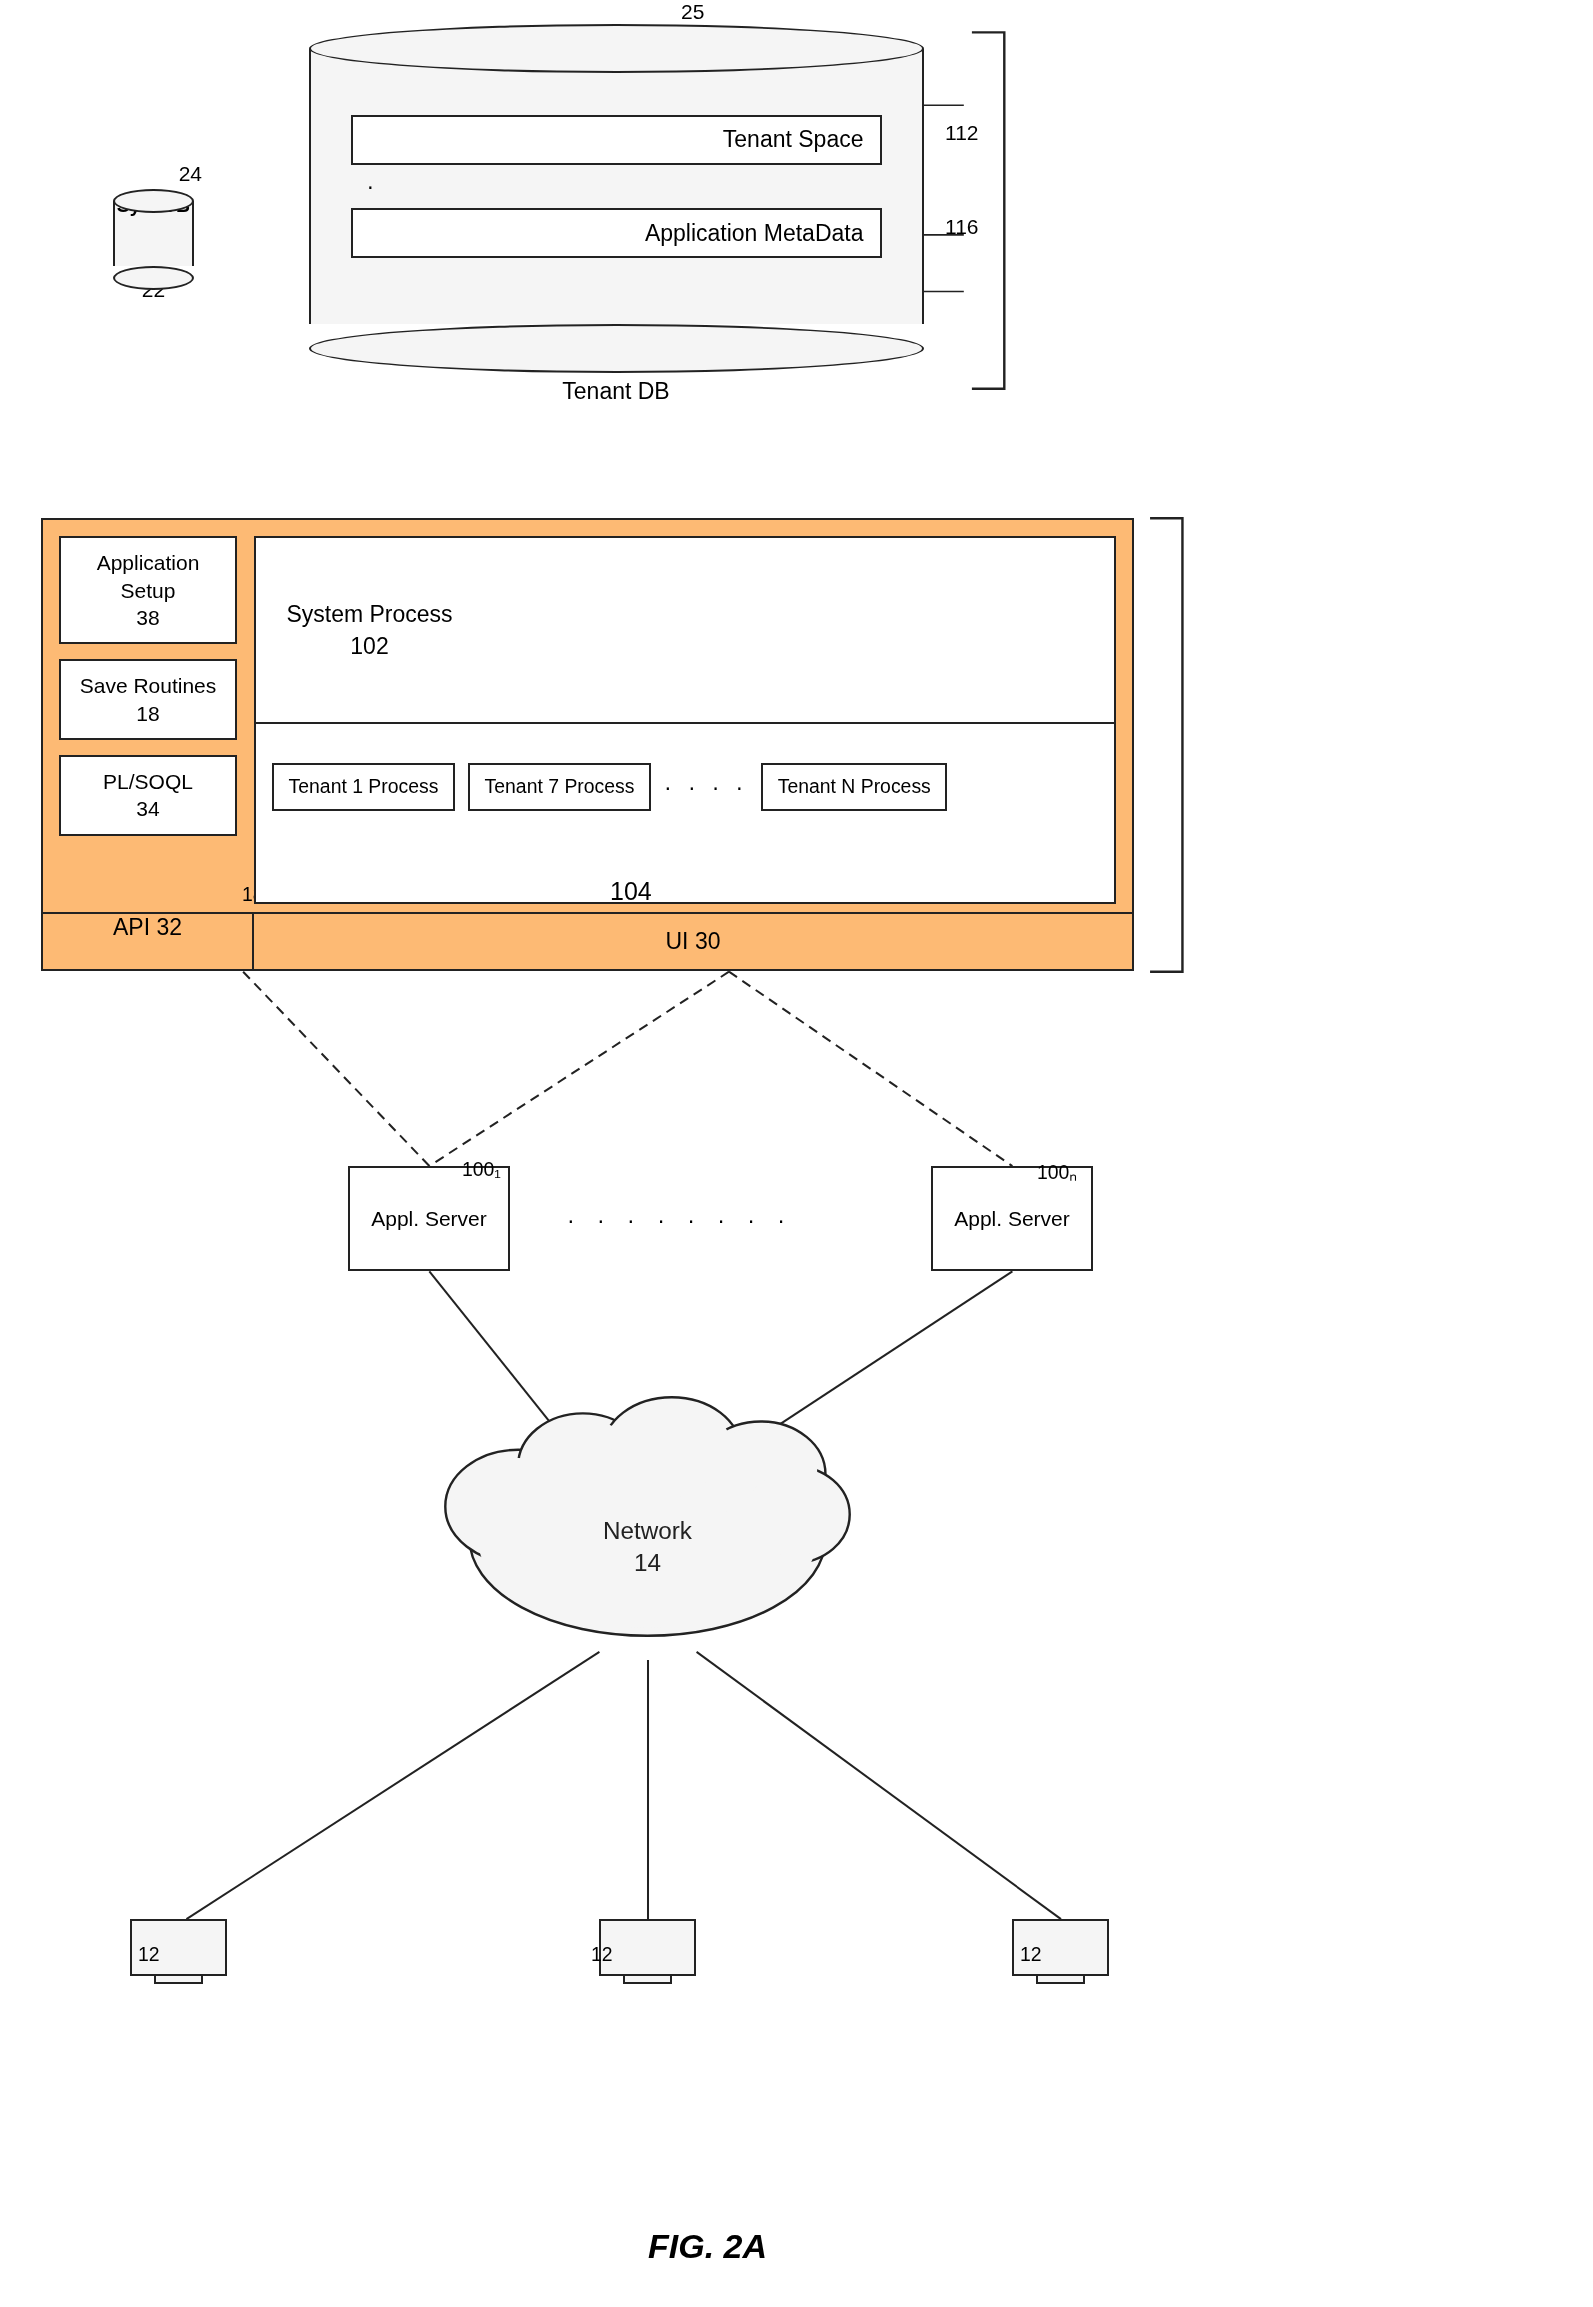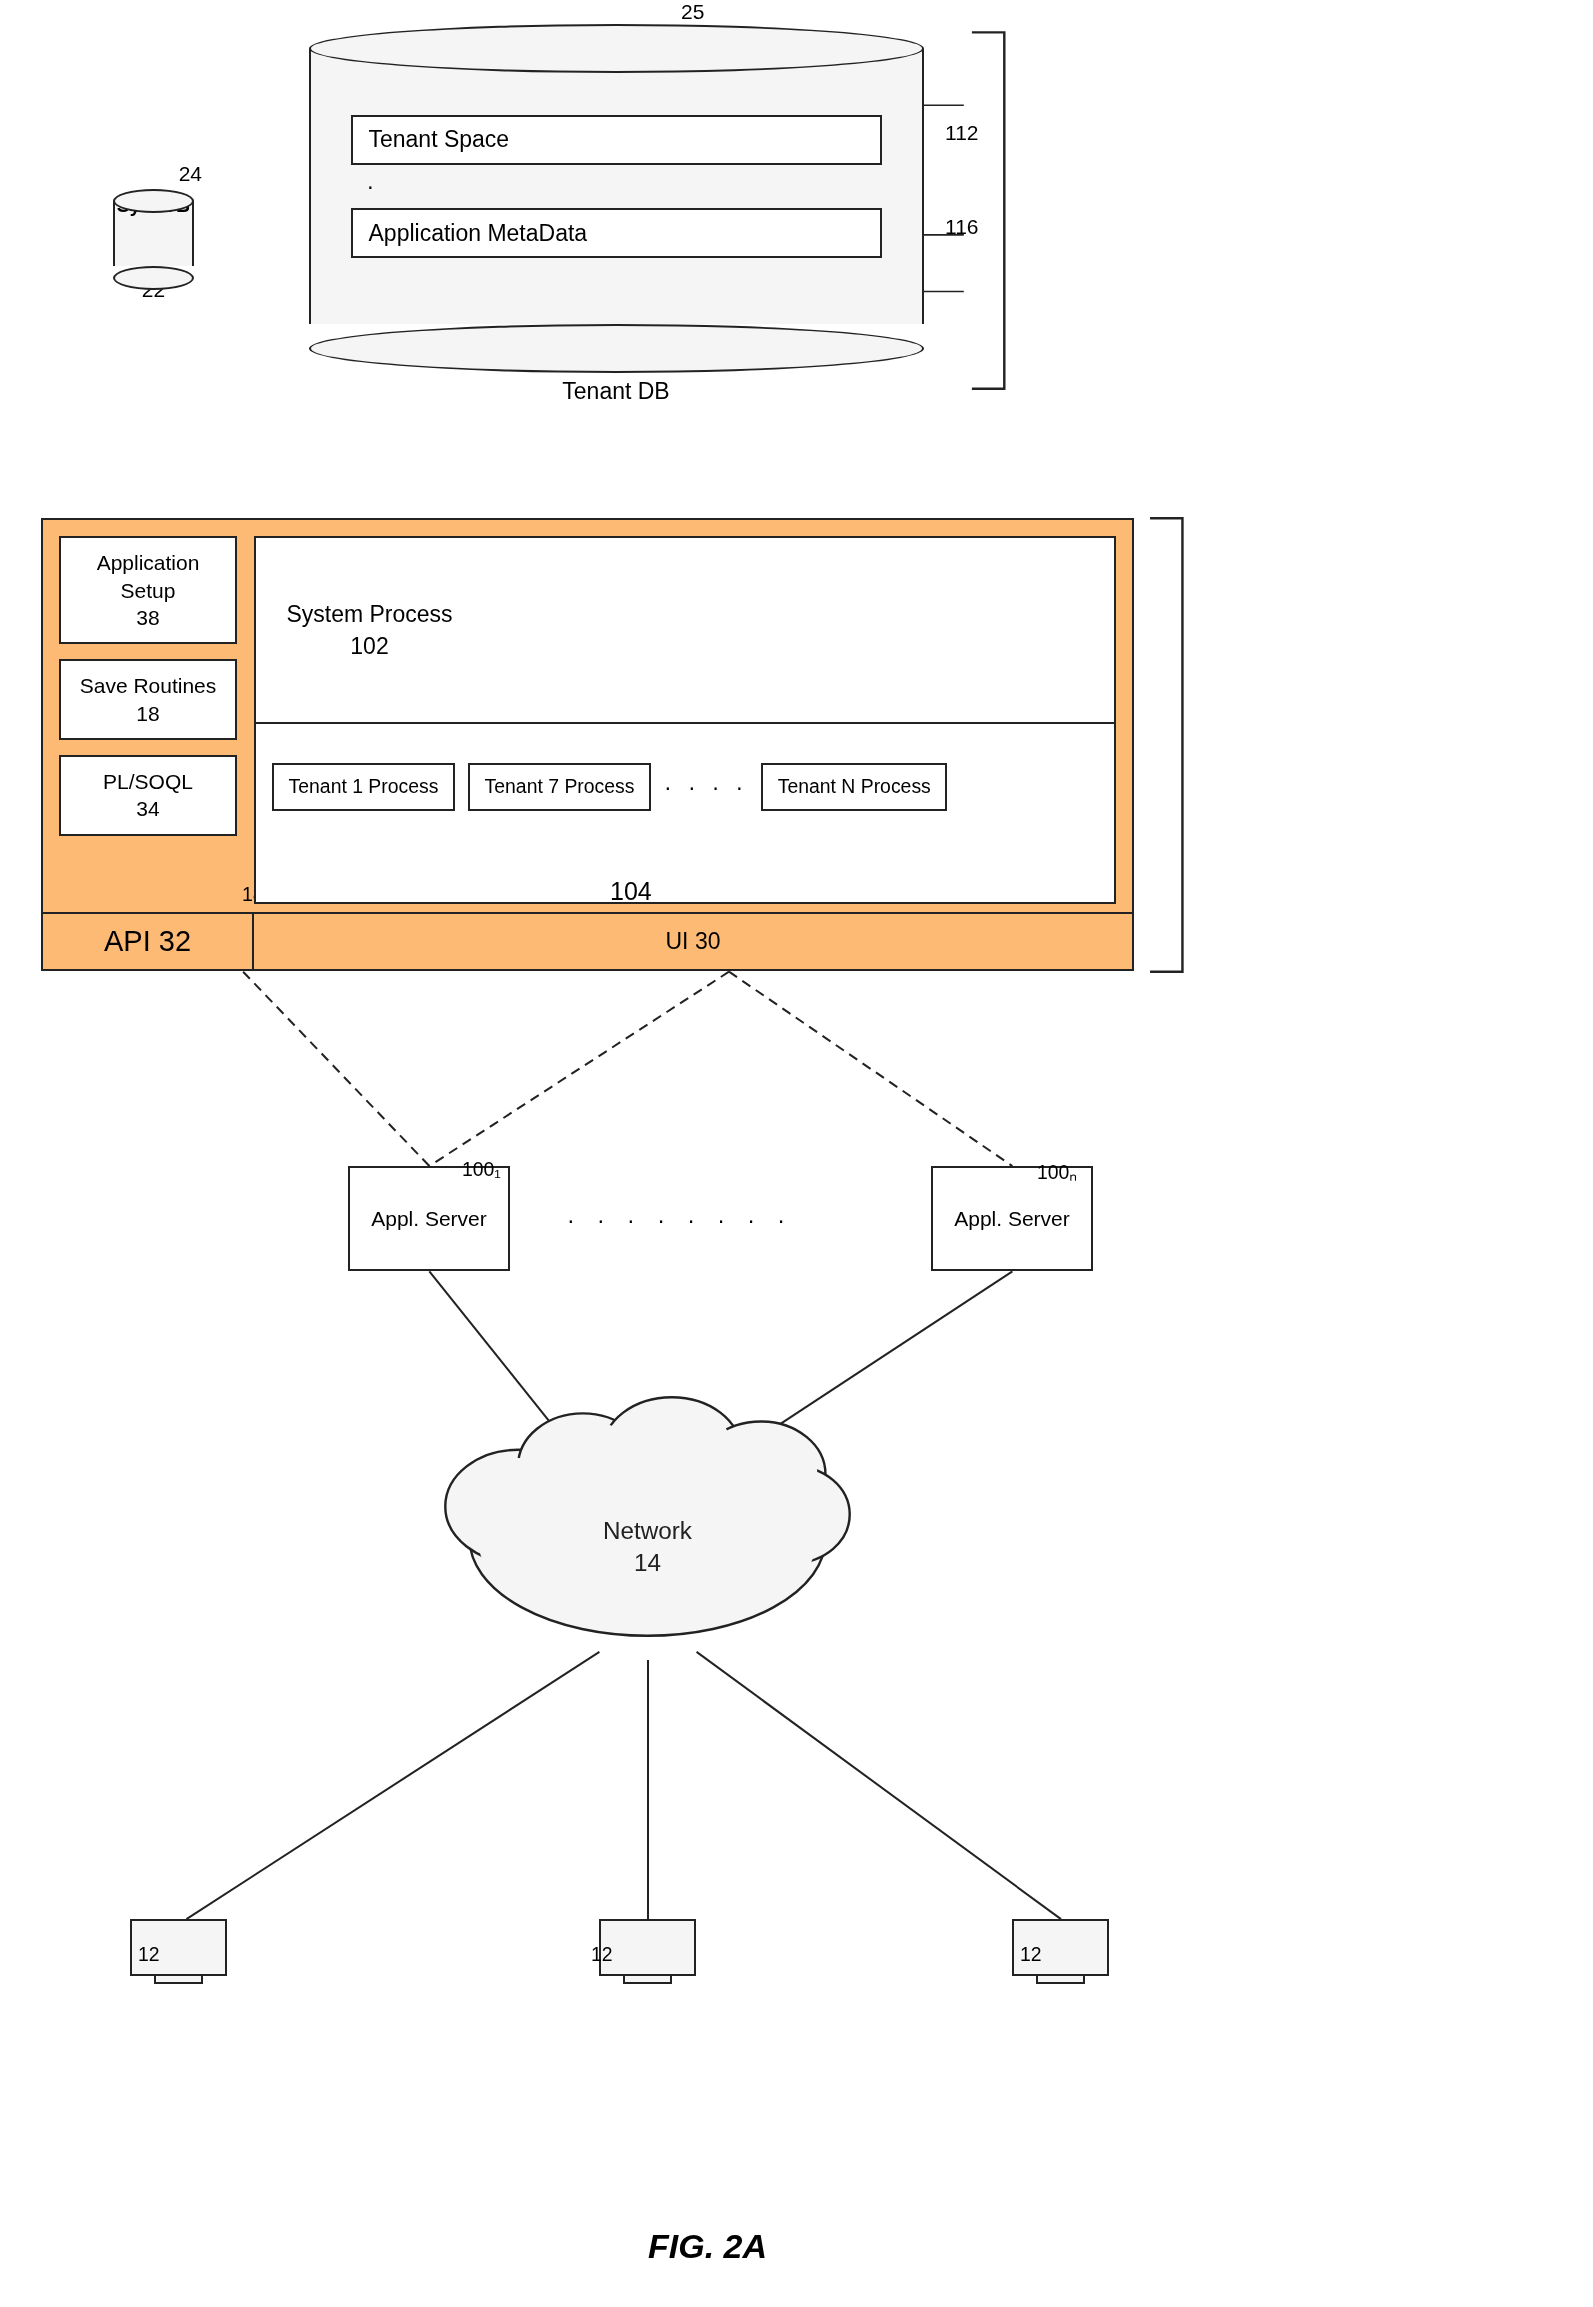--- a/index.html
+++ b/index.html
@@ -110,21 +110,21 @@
       position: relative;
       top: -24px;
       z-index: 2;
     }
     .tenant-db-inner-box {
       border: 2px solid #222;
       background: #fff;
       width: 100%;
       padding: 9.7px 16px;
       font-size: 23px;
-      text-align: left;
+      text-align: right;
     }
     .tenant-db-label {
       position: absolute;
       bottom: -8px;
       width: 100%;
       text-align: center;
       font-size: 23px;
     }
 
     
@@ -227,23 +227,23 @@
       left: 0;
       right: 0;
       height: 57px;
       display: flex;
       flex-direction: row;
       border-top: 2px solid #222;
     }
     .api-box {
       width: 211px;
       display: flex;
-      align-items: center;
-      justify-content: center;
-      font-size: 29px;
+      align-items: flex-start;
+      justify-content: center;
+      font-size: 23px;
       border-right: 2px solid #222;
     }
     .ui-box {
       flex: 1;
       display: flex;
       align-items: center;
       justify-content: center;
       font-size: 23px;
     }
 

